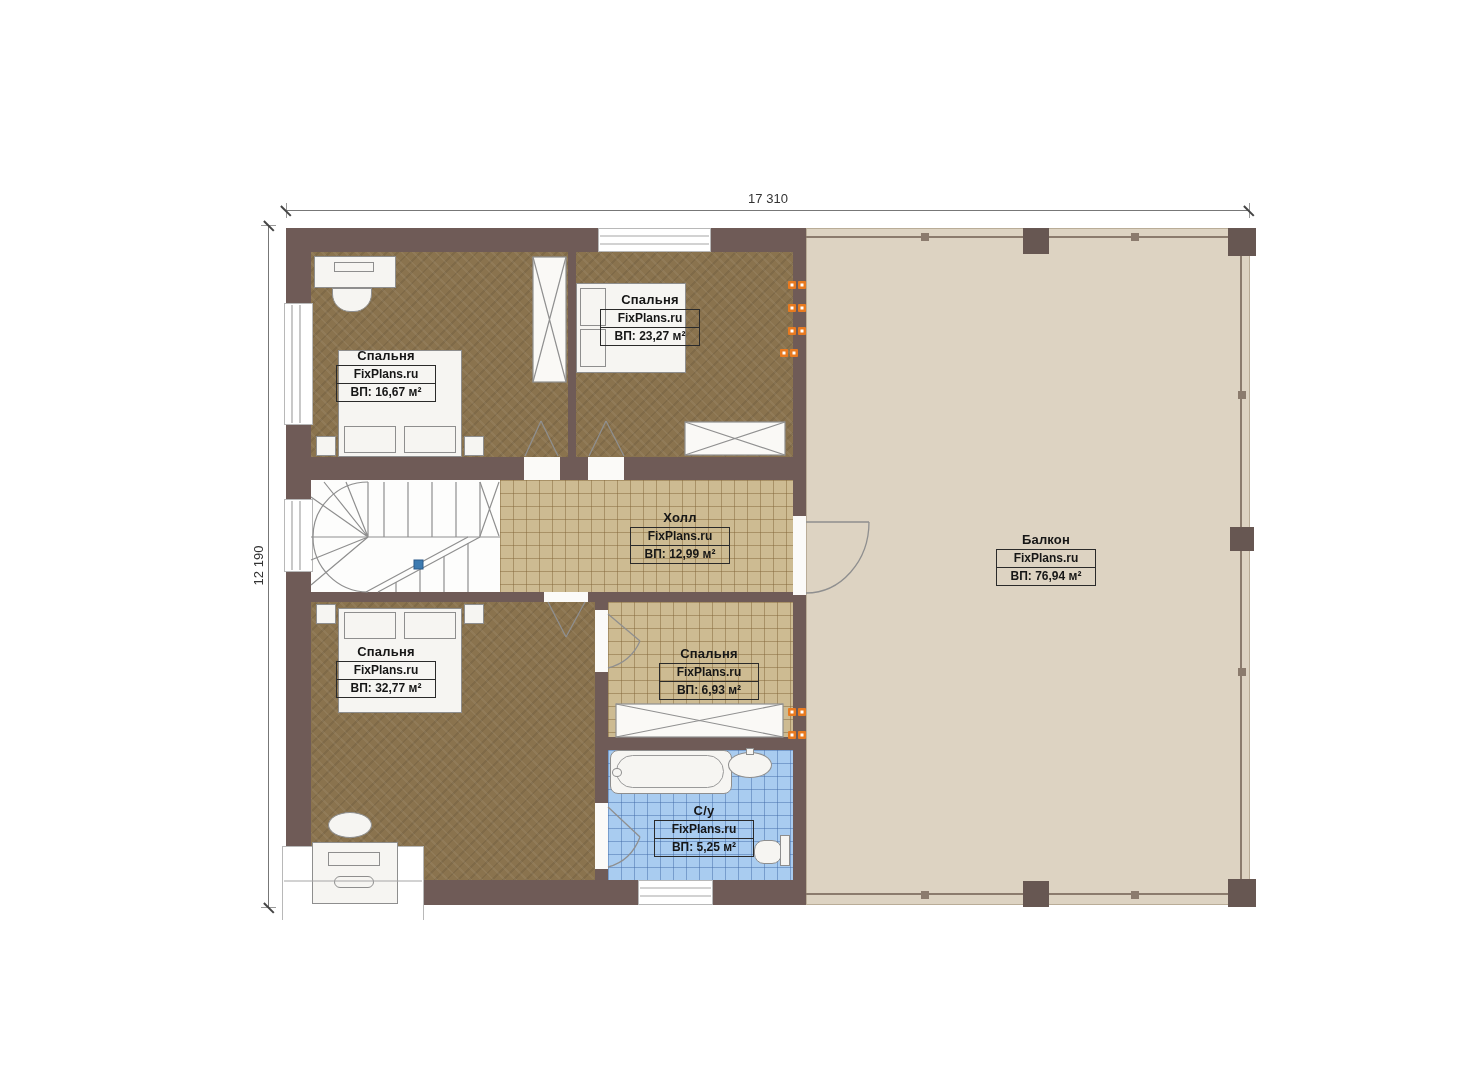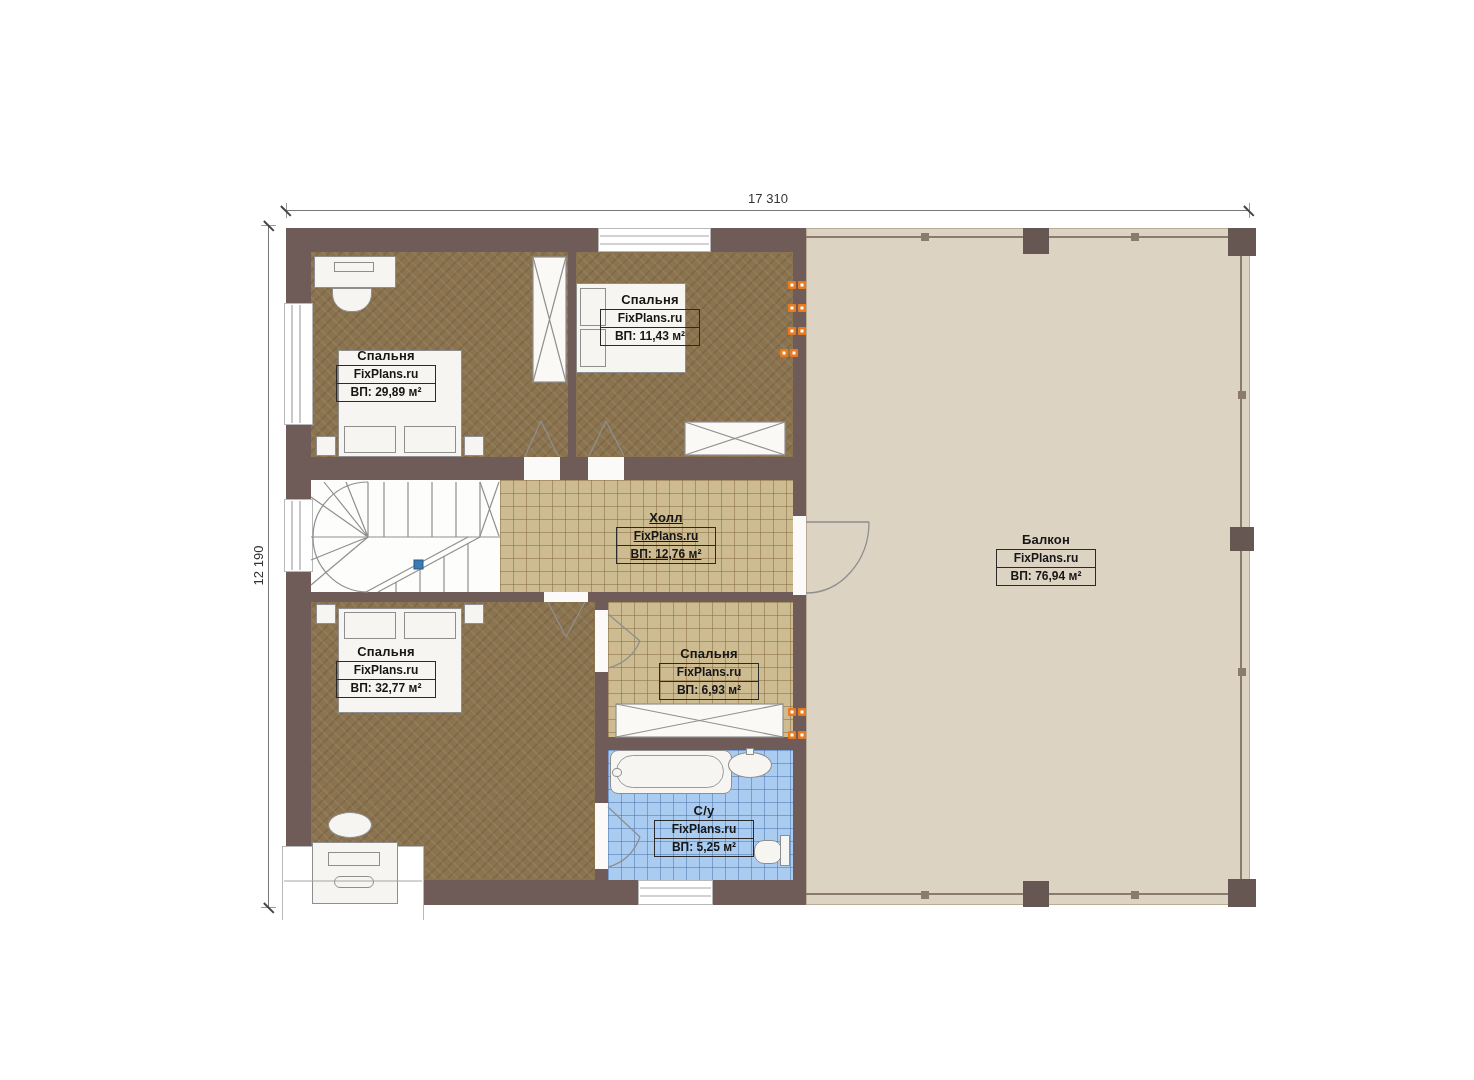--- a/index.html
+++ b/index.html
@@ -206,31 +206,31 @@
           <rect x="770" y="731" width="8" height="8" rx="1" fill="#e87a20"></rect>
         <rect x="762.5" y="733.5" width="3" height="3" fill="#fff"></rect>
           <rect x="772.5" y="733.5" width="3" height="3" fill="#fff"></rect>
       </g>
     </g>
   </svg>
 
   <div class="room-label" style="left:308px;top:348px;width:100px;">
     <div class="rl-name">Спальня</div>
     <div class="rl-box">FixPlans.ru</div>
-    <div class="rl-box">ВП: 29,89 м²</div>
+    <div class="rl-box">ВП: 16,67 м²</div>
   </div>
   <div class="room-label" style="left:572px;top:292px;width:100px;">
     <div class="rl-name">Спальня</div>
     <div class="rl-box">FixPlans.ru</div>
-    <div class="rl-box">ВП: 11,43 м²</div>
-  </div>
-  <div class="room-label" style="left:588px;top:510px;width:100px;text-decoration:underline;">
+    <div class="rl-box">ВП: 23,27 м²</div>
+  </div>
+  <div class="room-label" style="left:602px;top:510px;width:100px;">
     <div class="rl-name">Холл</div>
     <div class="rl-box">FixPlans.ru</div>
-    <div class="rl-box">ВП: 12,76 м²</div>
+    <div class="rl-box">ВП: 12,99 м²</div>
   </div>
   <div class="room-label" style="left:968px;top:532px;width:100px;">
     <div class="rl-name">Балкон</div>
     <div class="rl-box">FixPlans.ru</div>
     <div class="rl-box">ВП: 76,94 м²</div>
   </div>
   <div class="room-label" style="left:308px;top:644px;width:100px;">
     <div class="rl-name">Спальня</div>
     <div class="rl-box">FixPlans.ru</div>
     <div class="rl-box">ВП: 32,77 м²</div>

